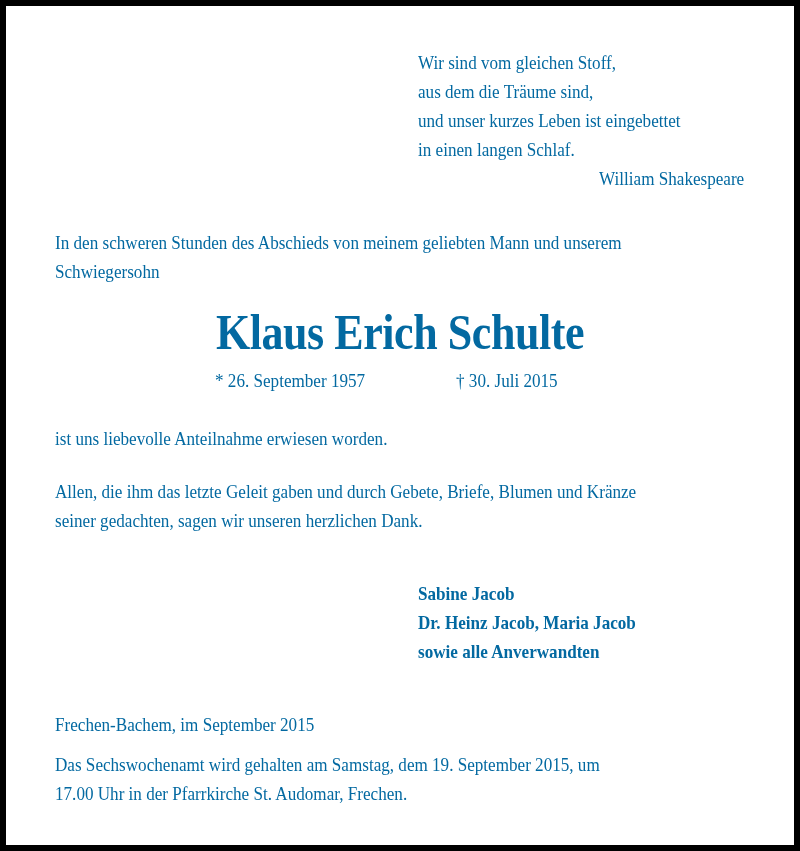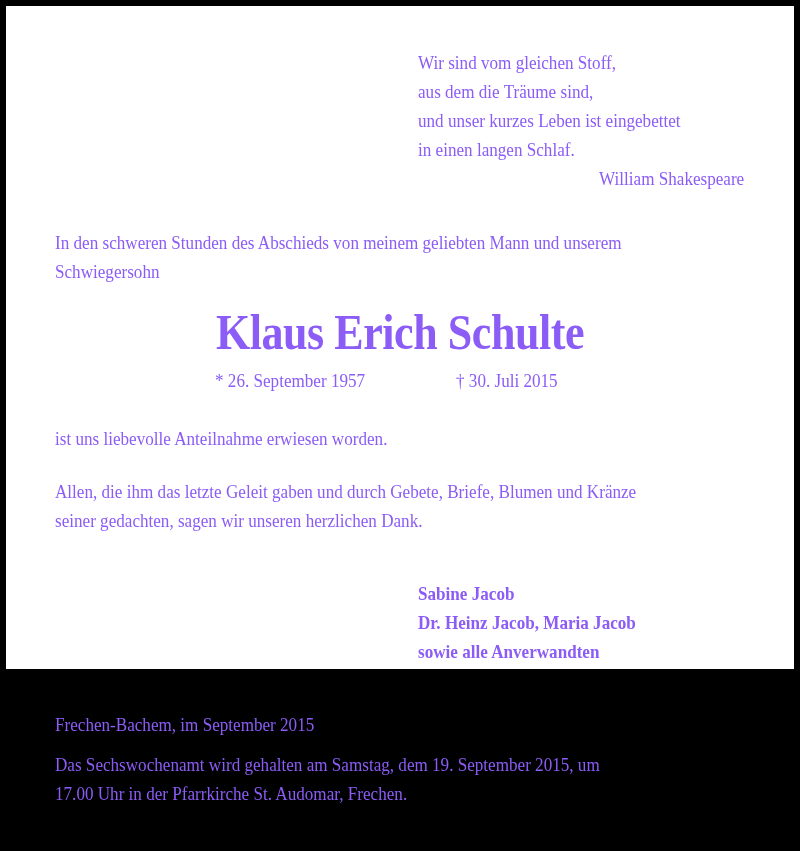--- a/index.html
+++ b/index.html
@@ -1,19 +1,19 @@
 <!DOCTYPE html>
 <html><head>
   <meta charset="utf-8">
   <style>
     html, body { margin: 0; padding: 0; background: #000; }
     body { width: 800px; height: 851px; position: relative; overflow: hidden; }
     .frame {
-      position: absolute; left: 6px; top: 6px; width: 788px; height: 663px;
-      background: #fff; color: #8b5cf6;
+      position: absolute; left: 6px; top: 6px; width: 788px; height: 839px;
+      background: #fff; color: #0369a1;
       font-family: "Liberation Serif", "DejaVu Serif", serif;
     }
     .t { position: absolute; white-space: nowrap; font-size: 19px; line-height: 29px; transform-origin: left top; }
     .quote { left: 412px; }
     .body { left: 49px; }
     .bold { font-weight: bold; }
     .name {
       position: absolute; left: 0; width: 788px; text-align: center; top: 296px;
       font-size: 50px; font-weight: bold; line-height: 60px; letter-spacing: -0.5px;
     }

